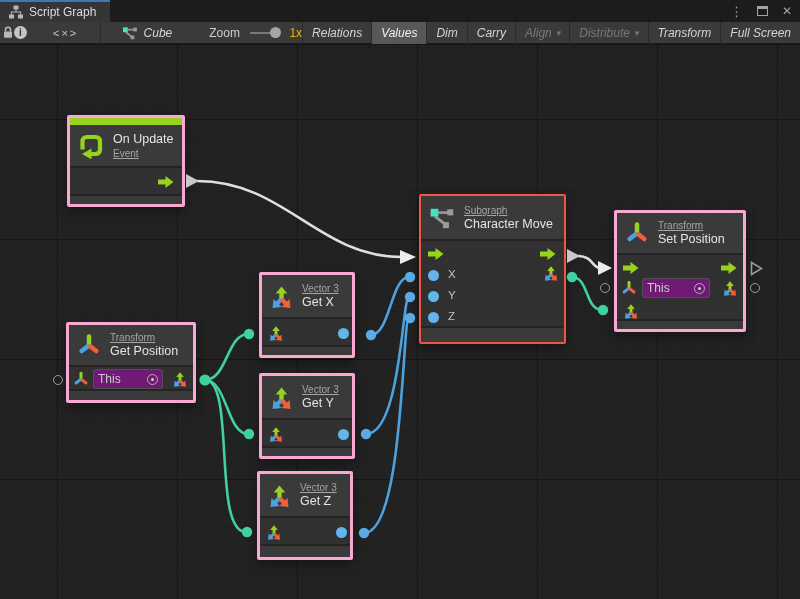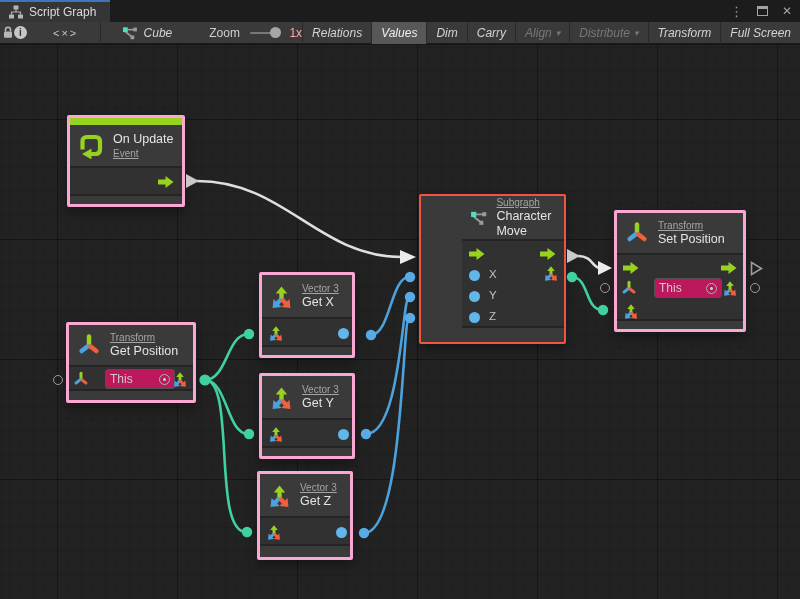--- a/index.html
+++ b/index.html
@@ -53,31 +53,31 @@
   .w-teal {fill:none;stroke:var(--teal); stroke-width:2.6;}
   .w-blue {fill:none;stroke:var(--blue); stroke-width:2.6;}
   .cap-gray{fill:#c9c9c9;}
   .cap-white{fill:#ececec;}
   .d-teal{fill:var(--teal);}
   .d-blue{fill:#58abe4;}
 
   
   .node{position:absolute;background:#3a3a3a;border:3px solid #f9a8d4;border-radius:2px;
         box-shadow:0 5px 12px rgba(0,0,0,0.35);z-index:3;}
-  .node.selected{border:2px solid var(--sel);padding-left:41px;}
+  .node.selected{border:2px solid var(--sel);}
   .nstrip{height:7px;background:var(--green);}
   .nhead{display:flex;align-items:center;gap:9px;padding:0 8px;border-bottom:2px solid #242424;background:#3a3a3a;}
   .ht .cat{font-size:10px;color:#a5a5a5;line-height:13px;text-decoration:underline;}
   .ht .ttl{font-size:12.5px;color:#e4e4e4;line-height:15px;}
   .nbody{position:relative;background:#313131;border-bottom:2px solid #242424;}
   .nfoot{background:#3a3a3a;}
   .pdot{position:absolute;width:11px;height:11px;border-radius:50%;background:#63b6ea;}
   .plabel{position:absolute;font-size:11.5px;color:#c2c2c2;}
-  .thisfield{position:absolute;height:20px;background:#be185d;border:1px solid #515151;border-radius:3px;
-             display:flex;align-items:center;padding:0 4px;margin-left:12px;}
+  .thisfield{position:absolute;height:20px;background:#701a75;border:1px solid #515151;border-radius:3px;
+             display:flex;align-items:center;padding:0 4px;}
   .thisfield .tv{font-size:12px;color:#cccccc;flex:1;}
   .targeticon{width:11px;height:11px;border:1.2px solid #b0b0b0;border-radius:50%;position:relative;}
   .targeticon::after{content:"";position:absolute;left:50%;top:50%;width:3px;height:3px;margin:-1.5px 0 0 -1.5px;
              border-radius:50%;background:#cfcfcf;}
   .absvg{position:absolute;}
   .hollow{position:absolute;width:10px;height:10px;border-radius:50%;border:1.5px solid #9a9a9a;z-index:4;}
 </style>
 </head>
 <body>
 
@@ -151,21 +151,21 @@
     <span class="tbtn" style="border-left:none;margin-left:12px;gap:6px" data-interactable="true">
       <svg width="16" height="16" viewBox="0 0 24 24" data-interactable="false">
           <use href="#subgraph"></use>
         </svg>
       <span data-interactable="false">Cube</span>
     </span>
     <span style="margin-left:28px;color:#cfcfcf" data-interactable="false">Zoom</span>
     <span class="zoomtrack" style="margin-left:10px" data-interactable="true">
       <span class="zoomknob" data-interactable="true"></span>
     </span>
-    <span style="margin-left:6px;color:#fca5a5" data-interactable="false">1x</span>
+    <span style="margin-left:6px;color:#eab308" data-interactable="false">1x</span>
     <span style="margin-left:auto"></span>
     <span class="tbtn" data-interactable="true">
         <span data-interactable="false">Relations</span>
       </span>
     <span class="tbtn active" data-interactable="true">
         <span data-interactable="false">Values</span>
       </span>
     <span class="tbtn" data-interactable="true">
         <span data-interactable="false">Dim</span>
       </span>

